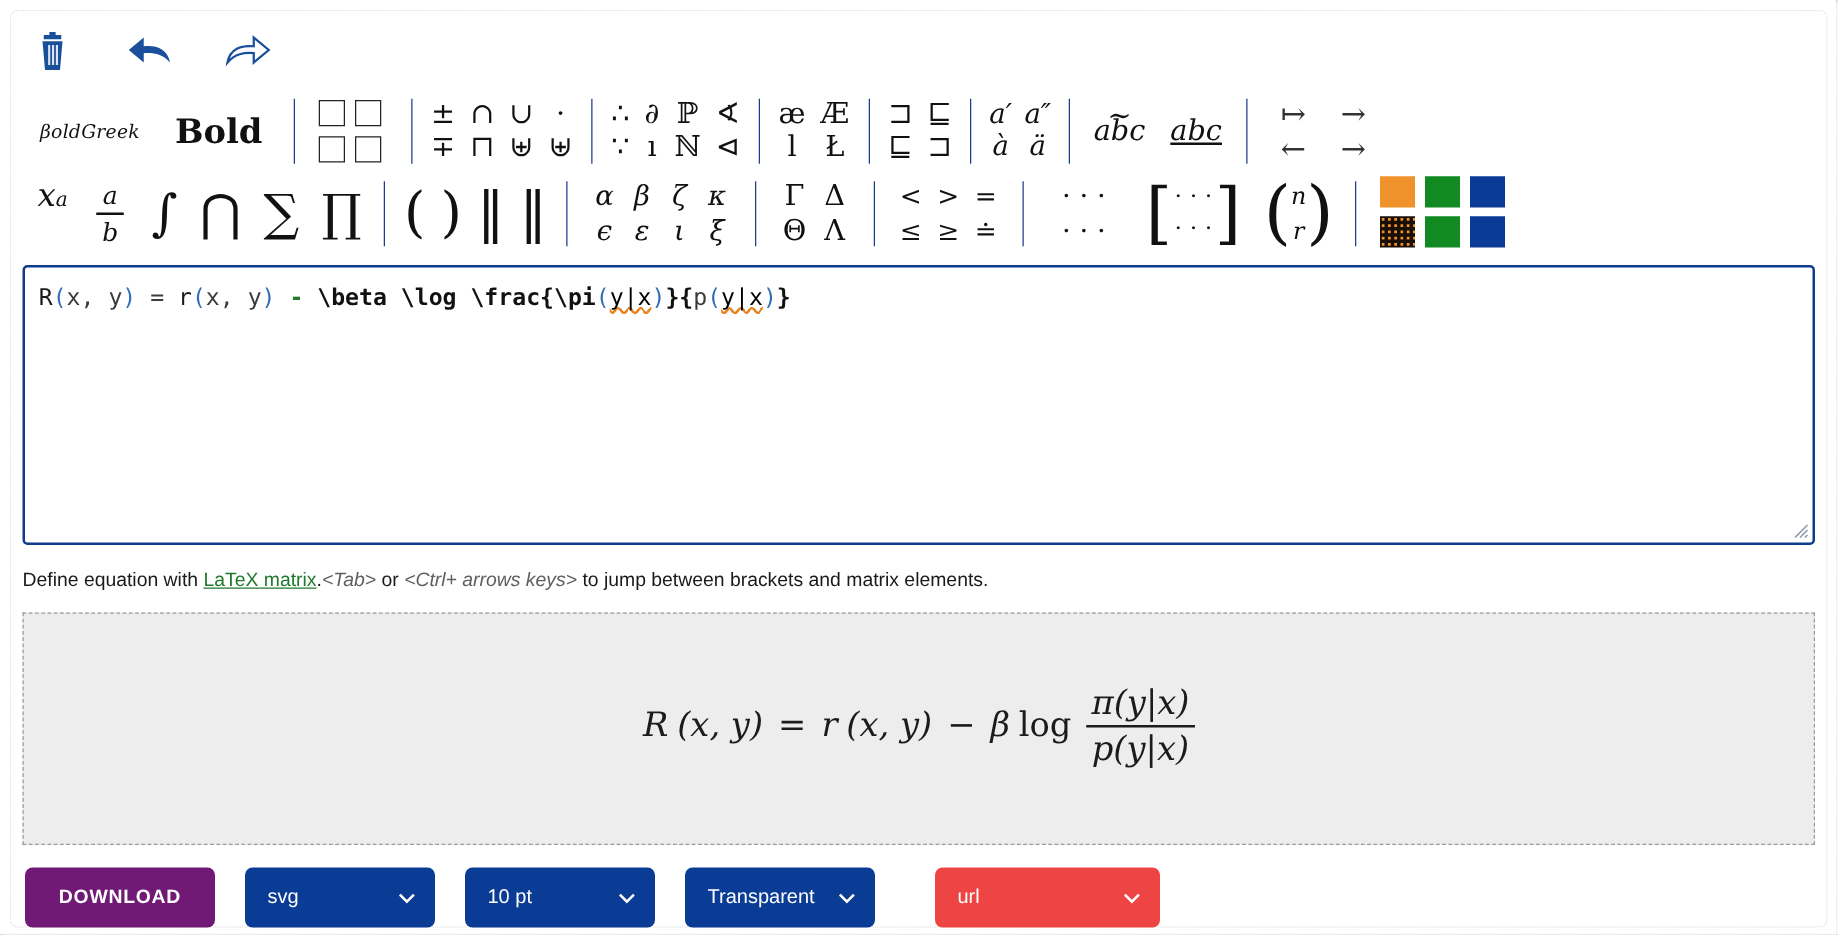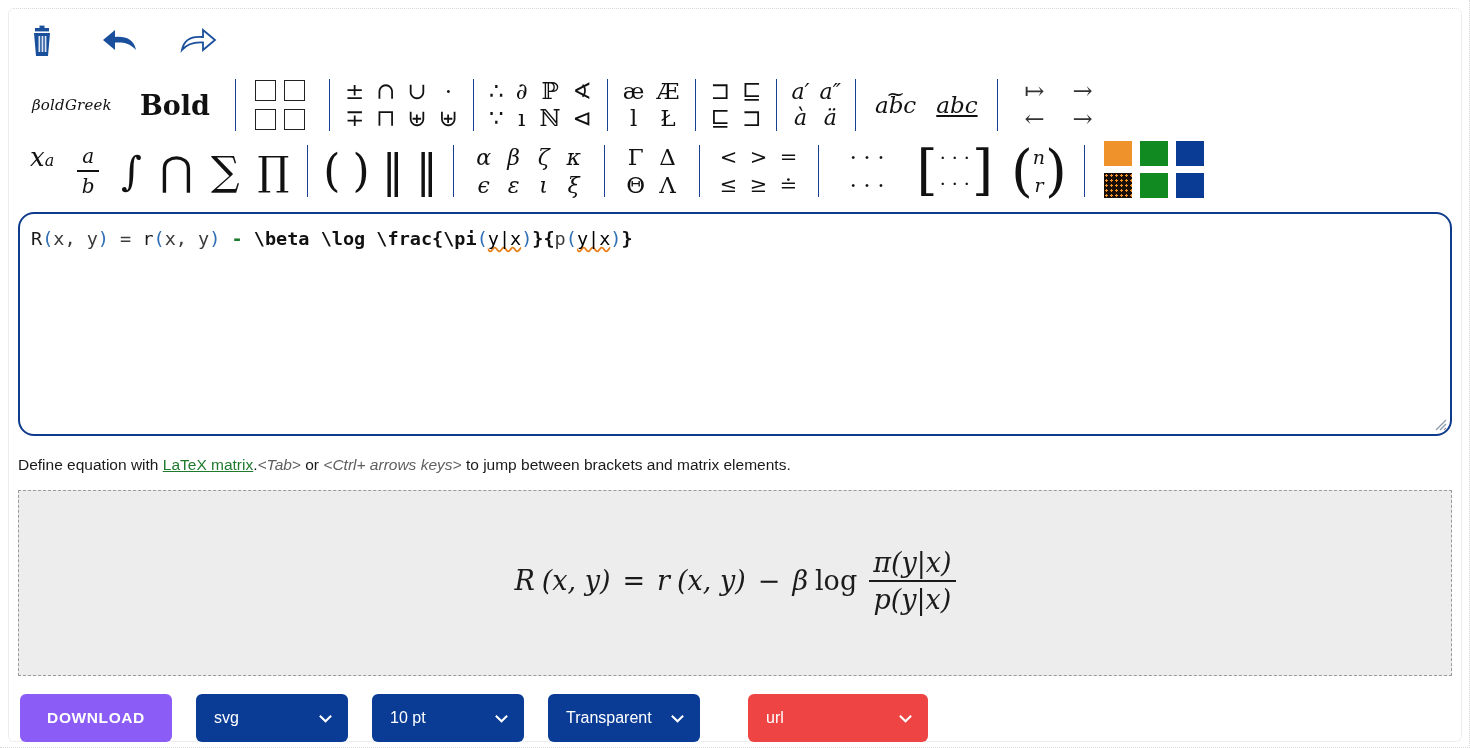--- a/index.html
+++ b/index.html
@@ -223,21 +223,21 @@
       radial-gradient(circle, #f0922b 1.1px, transparent 1.3px);
     background-size: 5px 5px;
   }
 
   
   #latex-input-wrap {
     position: absolute;
     left: 18px; top: 212px;
     width: 1434px; height: 224px;
     border: 2px solid #0f3b8c;
-    border-radius: 16px;
+    border-radius: 4px;
     background: #fff;
   }
   #latex-code {
     position: absolute;
     left: 11px; top: 12px;
     right: 10px;
     font-family: "DejaVu Sans Mono", "Liberation Mono", monospace;
     font-size: 18.5px;
     line-height: 26px;
     white-space: pre-wrap;
@@ -308,21 +308,21 @@
   .pill {
     height: 48px;
     border-radius: 6px;
     display: flex; align-items: center;
     color: #fff;
     font-size: 16px;
     cursor: pointer;
     user-select: none;
   }
   #download-button {
-    background: #8b5cf6;
+    background: #701a75;
     width: 152px;
     justify-content: center;
     font-weight: bold;
     letter-spacing: .6px;
     font-size: 15.5px;
   }
   .select-pill {
     background: #0a3c96;
     width: 152px;
     justify-content: space-between;

